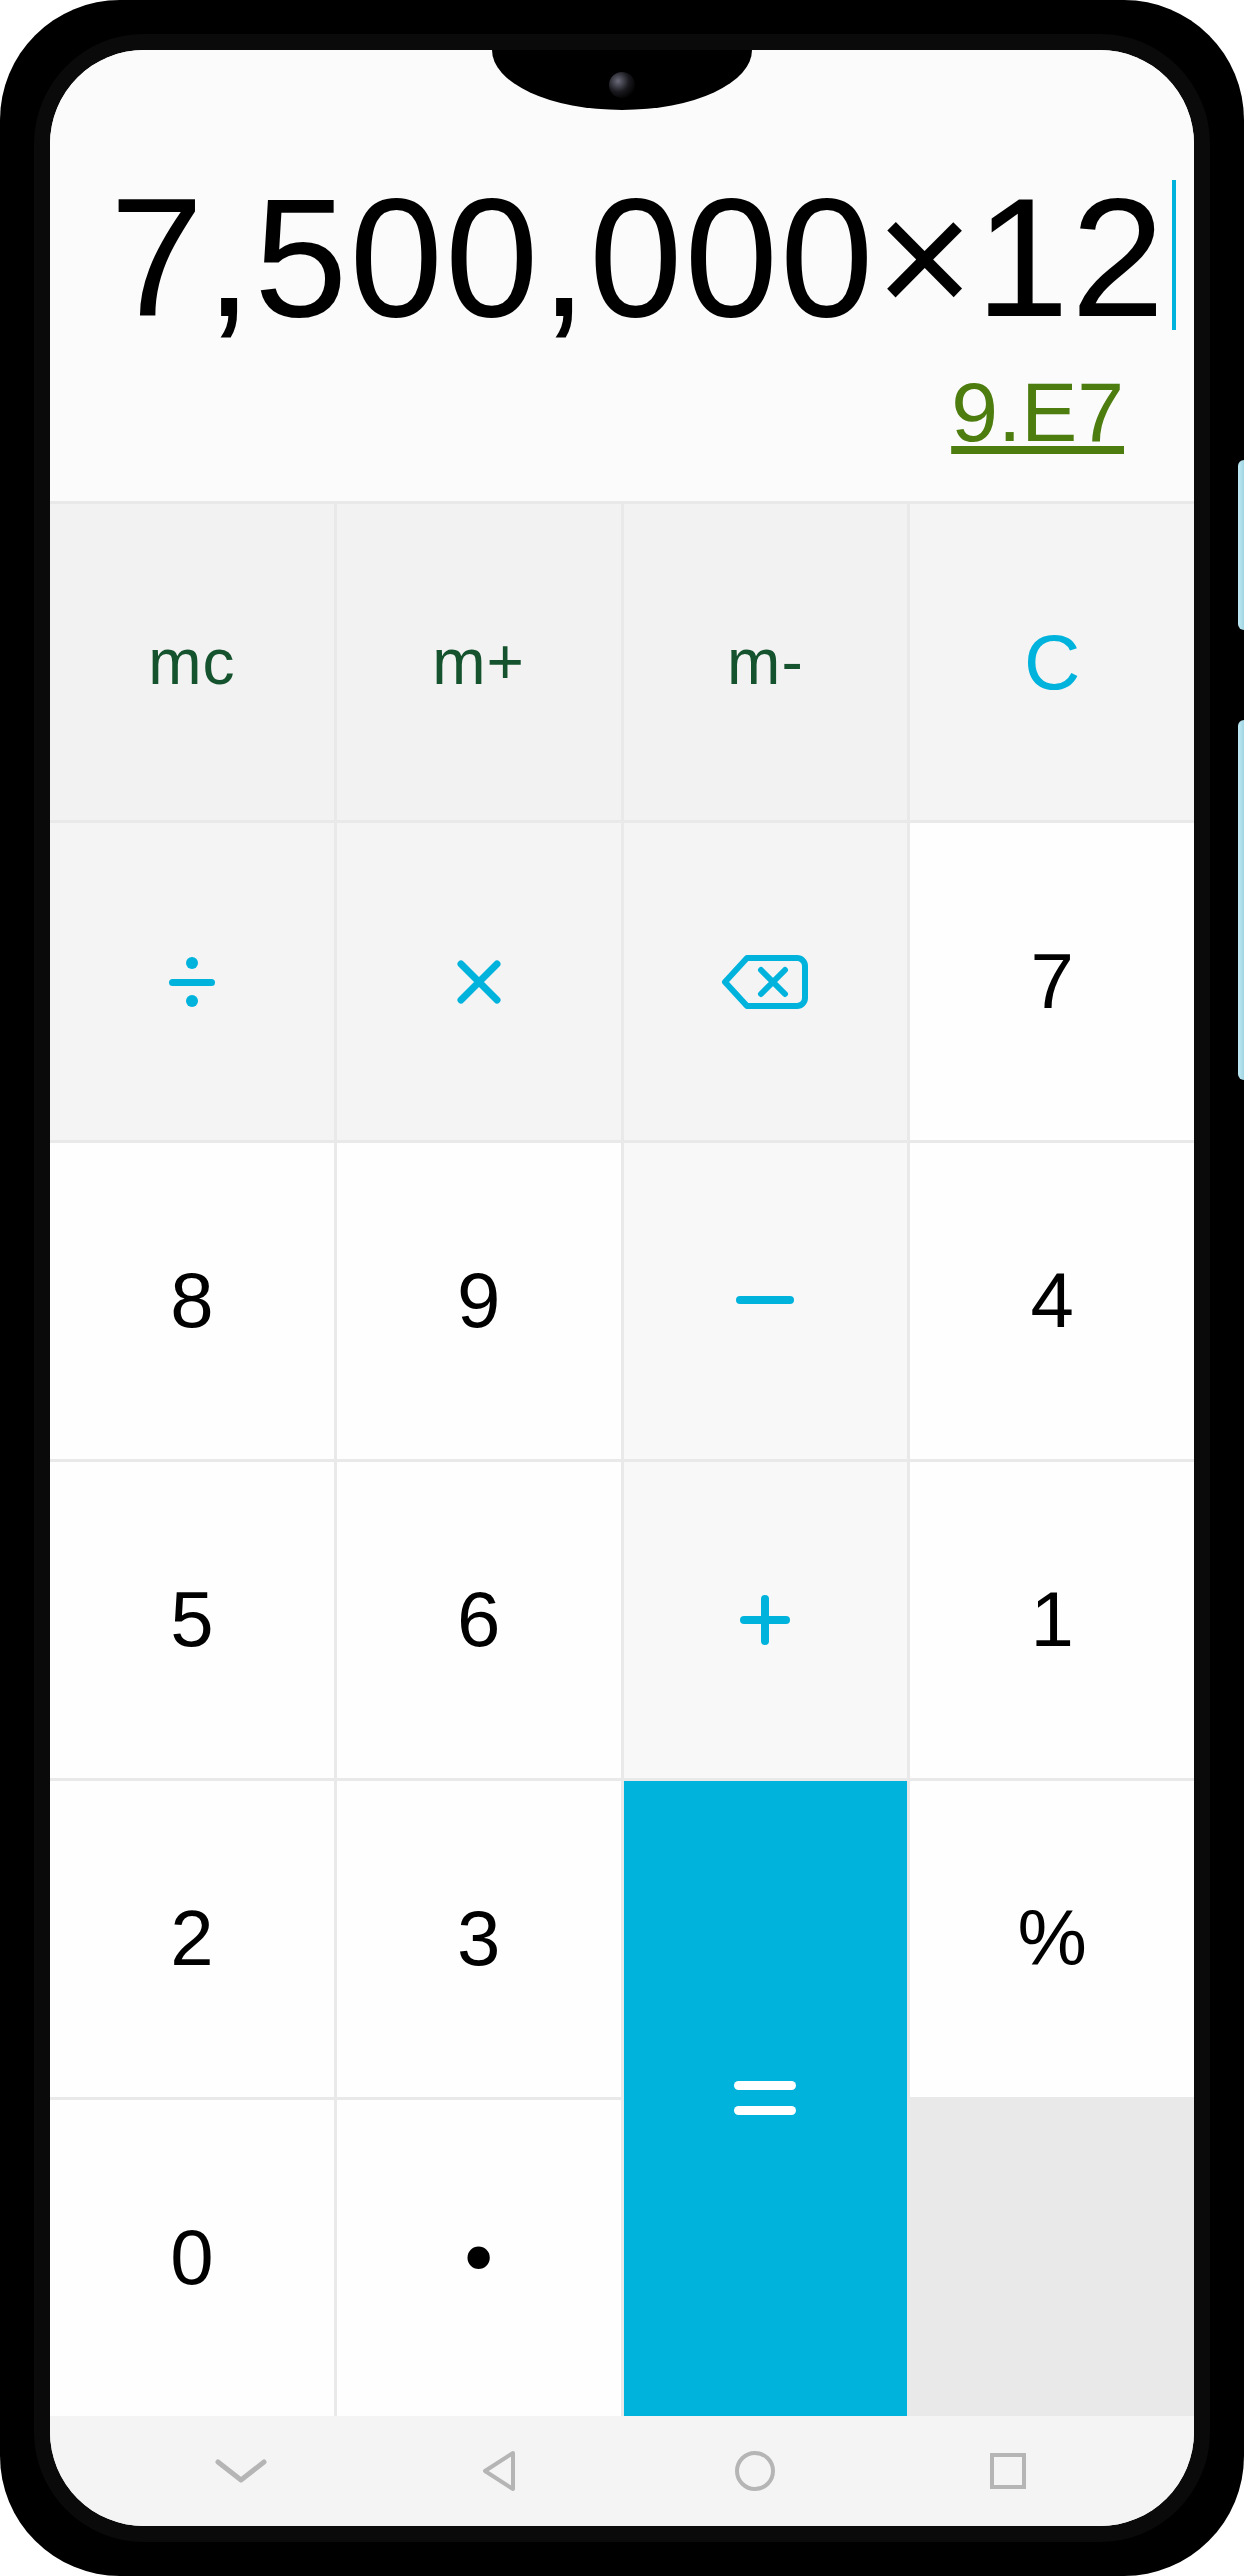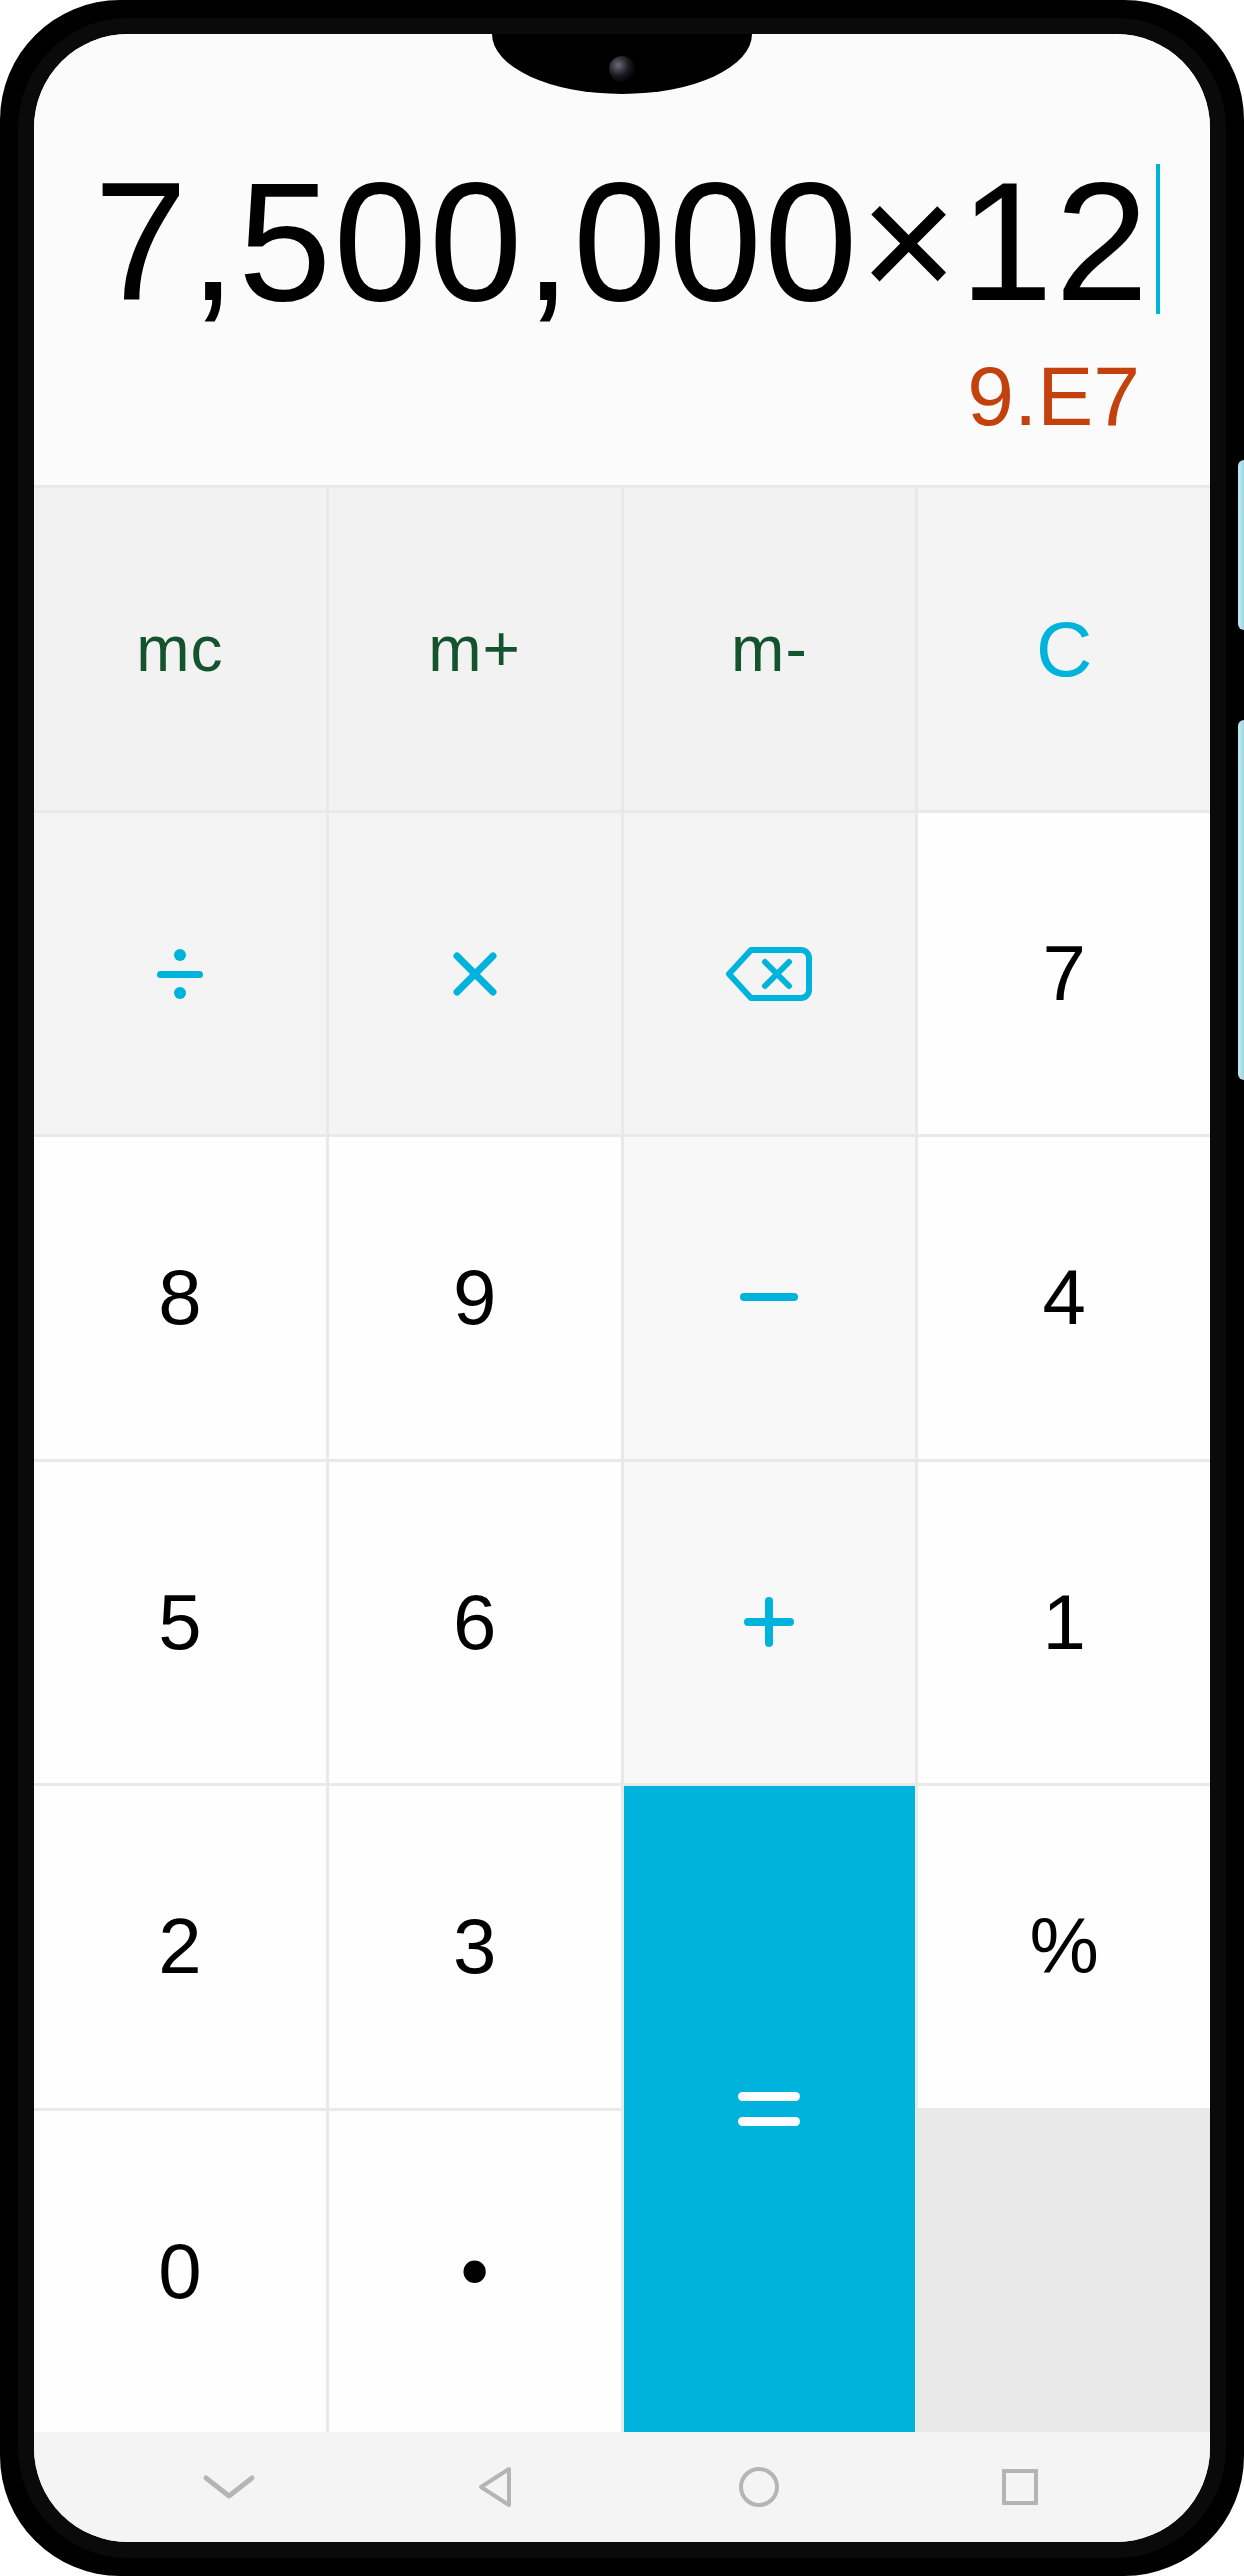--- a/index.html
+++ b/index.html
@@ -1,21 +1,21 @@
 <!DOCTYPE html>
 <html><head>
 <meta charset="utf-8">
 <style>
 * { margin: 0; padding: 0; box-sizing: border-box; font-family: -apple-system, "Helvetica Neue", Arial, sans-serif; }
 body { background: #ffffff; display: flex; justify-content: center; }
 .device {
   width: 1244px; height: 2576px; position: relative;
   background: #000;
   border-radius: 120px;
-  padding: 18px;
+  padding: 34px;
 }
 .bezel {
   width: 100%; height: 100%;
   background: #0a0a0a;
   border-radius: 110px;
   padding: 16px;
   position: relative;
 }
 .screen {
   width: 100%; height: 100%;
@@ -60,25 +60,26 @@
 }
 .expression .cursor {
   display: inline-block;
   width: 4px; height: 150px;
   background: #00b3dd;
   vertical-align: -14px;
   margin-left: 6px;
 }
 .result {
   font-size: 84px;
-  color: #c2410c;
+  color: #4d7c0f;
   text-align: right;
   margin-top: 18px;
   padding-right: 10px;
   font-weight: 400;
+  text-decoration: underline;
 }
 
 .keypad {
   flex: 1 1 auto;
   display: grid;
   grid-template-columns: repeat(4, 1fr);
   grid-template-rows: repeat(6, 1fr);
   background: #e9e9e9;
   gap: 3px;
   padding-top: 3px;

